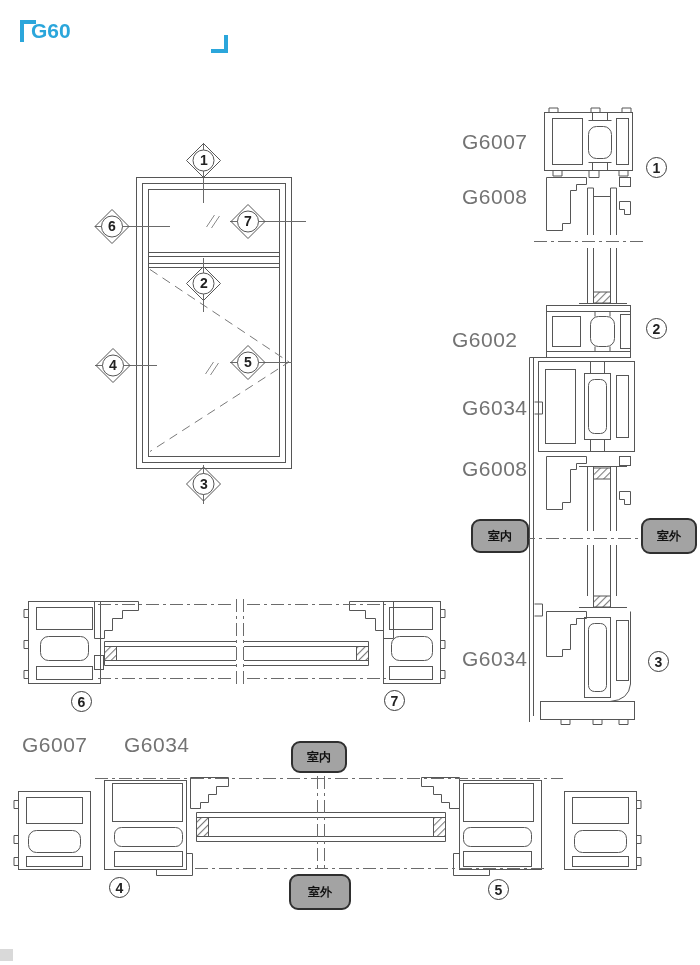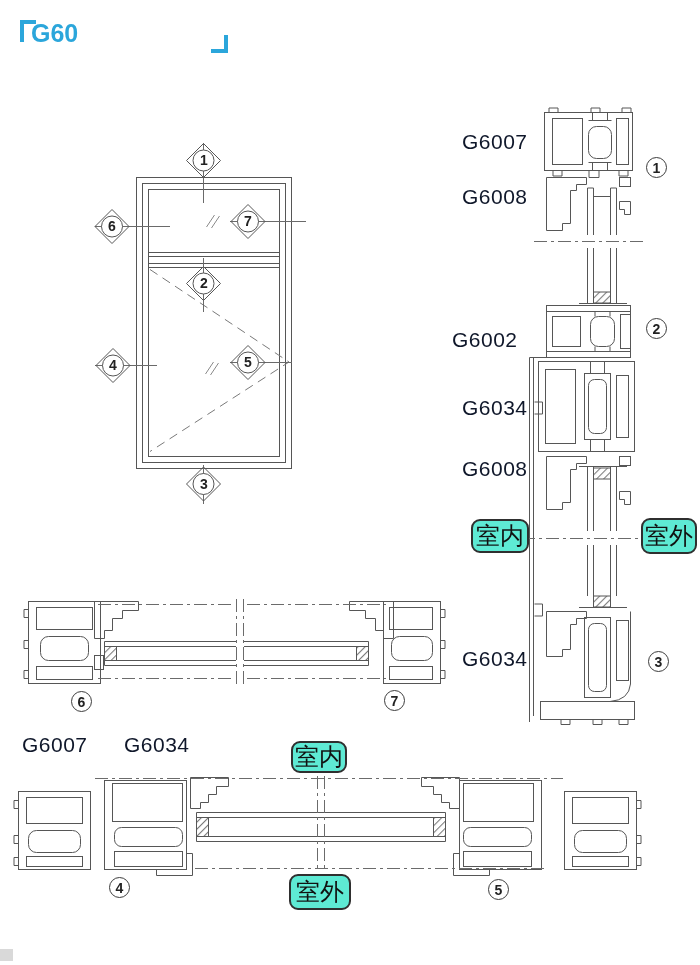--- a/index.html
+++ b/index.html
@@ -5,30 +5,30 @@
   html,body{margin:0;padding:0;background:#fff;}
   .page{position:relative;width:700px;height:965px;background:#ffffff;overflow:hidden;
         font-family:"Liberation Sans",sans-serif;}
   .art{position:absolute;left:0;top:0;}
   
   .title-wrap{position:absolute;left:0;top:0;width:700px;height:60px;}
   .bracket-open{position:absolute;left:20px;top:20px;width:12px;height:18px;
       border-left:4px solid #2ba6db;border-top:4px solid #2ba6db;}
   .bracket-close{position:absolute;left:211px;top:35px;width:13px;height:14px;
       border-right:4px solid #2ba6db;border-bottom:4px solid #2ba6db;}
-  .brand{position:absolute;left:31px;top:19px;font-size:25px;font-weight:bold;color:#2ba6db;letter-spacing:0px;}
+  .brand{position:absolute;left:31px;top:19px;font-size:21px;font-weight:bold;color:#2ba6db;letter-spacing:0px;}
   .title-rest{position:absolute;left:76px;top:25px;font-size:18px;font-weight:bold;color:#2b2b2b;letter-spacing:-0.5px;}
   
-  .code-label{position:absolute;font-size:21px;font-weight:500;color:#0f172a;letter-spacing:.5px;}
+  .code-label{position:absolute;font-size:21px;font-weight:500;color:#737373;letter-spacing:.5px;}
   .circ{position:absolute;width:21px;height:21px;border:1.6px solid #3d3d3d;border-radius:50%;
       display:flex;align-items:center;justify-content:center;
       font-size:14px;font-weight:bold;color:#222;background:#fff;box-sizing:border-box;}
-  .room{position:absolute;border:2px solid #2f2f2f;border-radius:9px;background:#5eead4;
+  .room{position:absolute;border:2px solid #2f2f2f;border-radius:9px;background:#a3a3a3;
       display:flex;align-items:center;justify-content:center;
-      font-weight:normal;font-size:24px;color:#111;}
+      font-weight:bold;font-size:12px;color:#111;}
   .marker-num{position:absolute;width:18px;height:17px;line-height:17px;text-align:center;
       font-size:14px;font-weight:bold;color:#222;}
   .corner-artifact{position:absolute;left:0;top:949px;width:13px;height:12px;background:#c9c9c9;opacity:.7;}
 </style>
 </head>
 <body>
 
 <div class="page">
 
   <div class="title-wrap">

